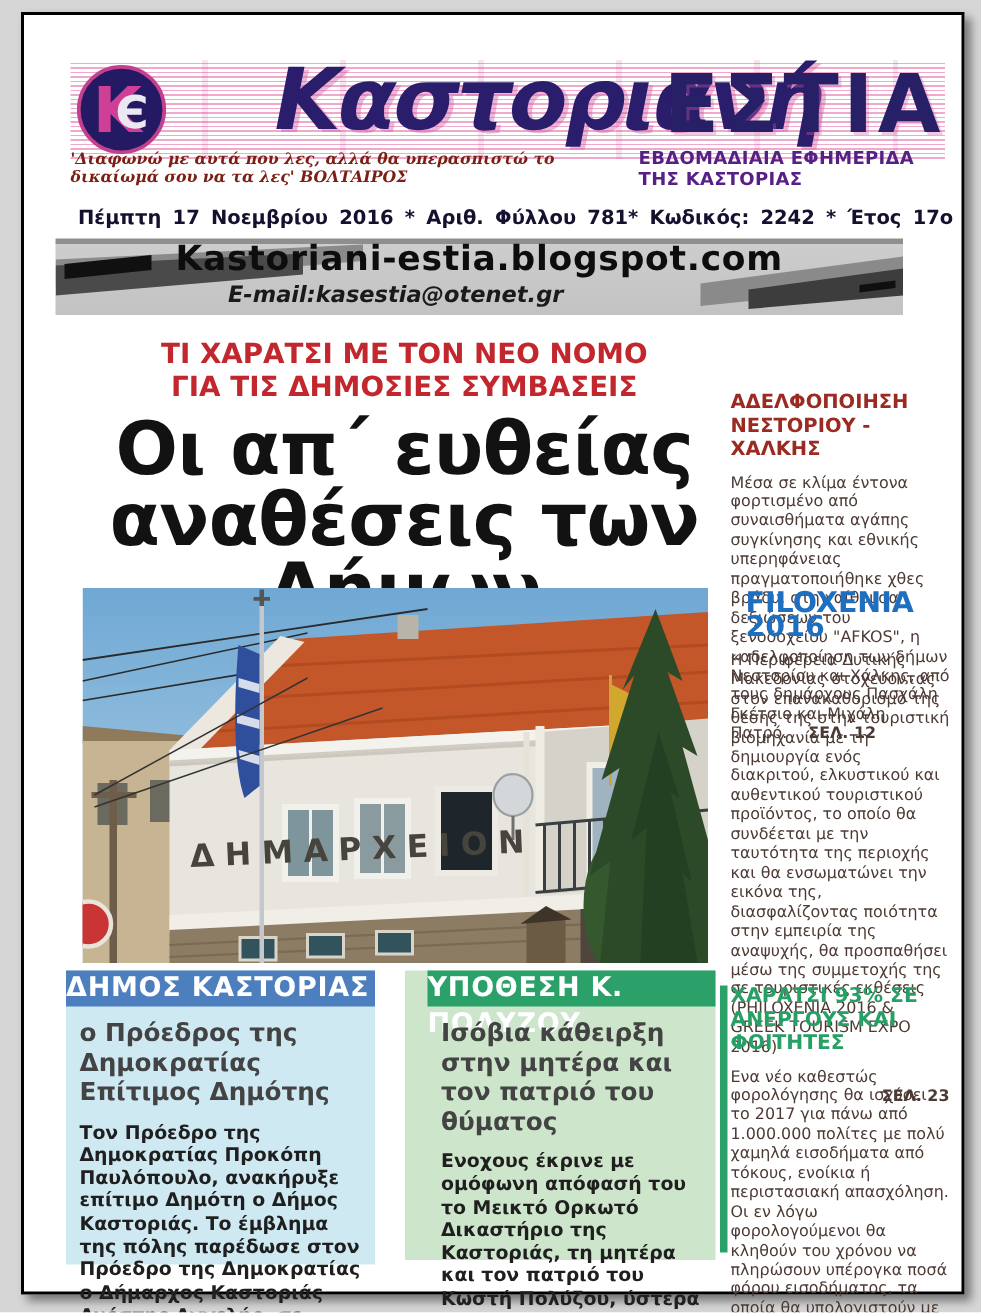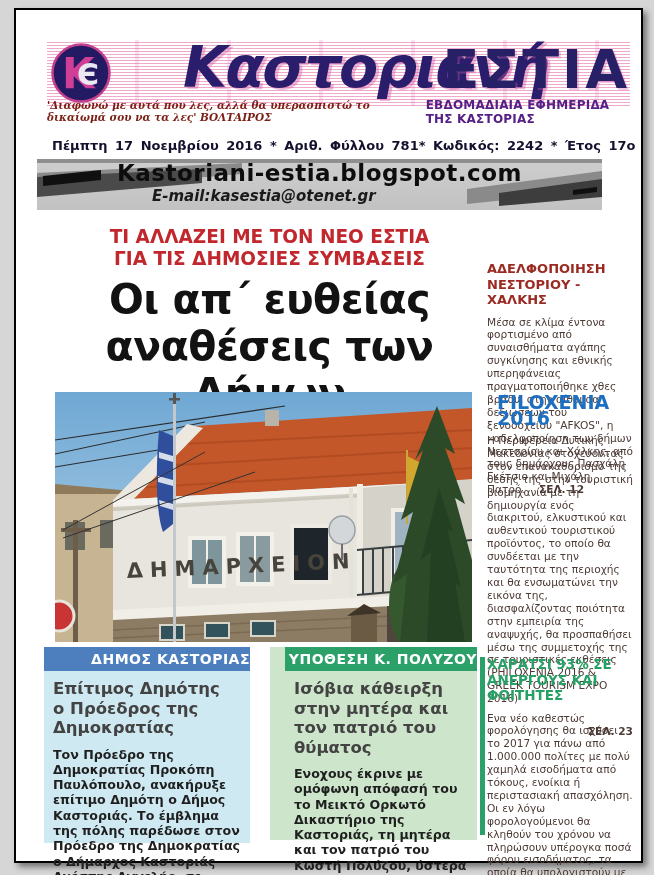--- a/index.html
+++ b/index.html
@@ -31,21 +31,21 @@
      background:linear-gradient(180deg,#8f8f8f 0 4px,#cdcdcd 4px, #c2c2c2); overflow:hidden; }
   .banner svg { position:absolute; left:0; top:0; }
   .banner-url { position:absolute; left:0; top:1px; width:100%; text-align:center;
      font-size:23px; font-weight:800; color:#0d0d0d; letter-spacing:.5px; }
   .banner-email { position:absolute; left:115px; top:28px; font-size:15px; font-weight:700;
      font-style:italic; color:#1a1a1a; }
 
   
   .main-col { position:absolute; left:31px; top:216px; width:445px; }
   .kicker { text-align:center; font-size:18.5px; line-height:22px; font-weight:800; color:#c1272d; }
-  .headline { margin-top:6px; text-align:center; font-size:41px; line-height:47px; font-weight:800;
+  .headline { margin-top:6px; text-align:center; font-size:49px; line-height:47px; font-weight:800;
      color:#121212; letter-spacing:-.5px; }
   .pageref-row { position:absolute; left:31px; top:361px; width:452px; text-align:right;
      font-size:13px; font-weight:800; color:#c1272d; letter-spacing:2px; }
   .xmark { display:inline-block; vertical-align:1px; margin-left:4px; width:11px; height:11px;
      border:1.5px solid #c1272d; background:#fff; color:#c1272d; font-size:7px; line-height:8px;
      text-align:center; font-weight:700; letter-spacing:0; }
   .photo { position:absolute; left:39px; top:382px; width:417px; height:250px; }
 
   
   .side-col { position:absolute; left:471px; top:0; width:146px; }
@@ -57,21 +57,21 @@
   .t-green { color:#27a065; font-size:13.5px; }
   .sb-body { margin-top:8px; font-size:10.6px; line-height:12.9px; color:#4c3a34; text-align:left; }
   .sb-ref { margin-left:14px; font-weight:700; white-space:nowrap; }
   .sb-ref-line { text-align:right; font-size:10.6px; font-weight:700; color:#4c3a34; margin-top:20px; }
   .green-vbar { position:absolute; left:464px; top:647px; width:5px; height:178px; background:#2ba169; }
 
   
   .box { position:absolute; top:637px; }
   .box-blue  { left:28px;  width:206px; height:196px; background:#cfe9f2; }
   .box-green { left:254px; width:207px; height:193px; background:#cde6cb;padding-left:15px; }
-  .box-head { height:24px; line-height:24px; text-align:right; color:#fff; font-size:14px;
+  .box-head { height:24px; line-height:24px; text-align:left; color:#fff; font-size:18px;
      font-weight:700; letter-spacing:.5px; }
   .box-blue  .box-head { background:#4d7fbe; }
   .box-green .box-head { background:#2ba169; }
   .box-inner { padding:8px 8px 4px 9px; position:relative; }
   .box-hl { font-size:16.5px; line-height:19.5px; font-weight:700; color:#434343; }
   .box-body { margin-top:9px; font-size:12.6px; line-height:15.3px; font-weight:700; color:#1f1f1f; }
 </style>
 </head>
 <body>
 
@@ -104,21 +104,21 @@
         <polygon points="430,30 565,12 565,31 430,45" fill="#8a8a8a"></polygon>
         <polygon points="462,34 565,20 565,38 462,47" fill="#3d3d3d"></polygon>
         <polygon points="536,31 560,28 560,33 536,36" fill="#0f0f0f"></polygon>
       </svg>
       <div class="banner-url">Kastoriani-estia.blogspot.com</div>
       <div class="banner-email">E-mail:kasestia@otenet.gr</div>
     </div>
 
     <div class="main-col">
       <div class="kicker">
-        <div>ΤΙ ΑΛΛΑΖΕΙ ΜΕ ΤΟΝ ΝΕΟ ΕΣΤΙΑ</div>
+        <div>ΤΙ ΧΑΡΑΤΣΙ ΜΕ ΤΟΝ ΝΕΟ ΝΟΜΟ</div>
         <div>ΓΙΑ ΤΙΣ ΔΗΜΟΣΙΕΣ ΣΥΜΒΑΣΕΙΣ</div>
       </div>
       <h1 class="headline">
         <div>Οι απ΄ ευθείας</div>
         <div>αναθέσεις των Δήμων</div>
       </h1>
     </div>
 
     <svg class="photo" viewBox="0 0 417 250">
       <defs>
@@ -227,22 +227,22 @@
         <div class="sb-title t-green">ΧΑΡΑΤΣΙ 93% ΣΕ ΑΝΕΡΓΟΥΣ ΚΑΙ ΦΟΙΤΗΤΕΣ</div>
         <p class="sb-body"><span>Ενα νέο καθεστώς φορολόγησης θα ισχύσει το 2017 για πάνω από 1.000.000 πολίτες με πολύ χαμηλά εισοδήματα από τόκους, ενοίκια ή περιστασιακή απασχόληση. Οι εν λόγω φορολογούμενοι θα κληθούν του χρόνου να πληρώσουν υπέρογκα ποσά φόρου εισοδήματος, τα οποία θα υπολογιστούν με 44%</span></p>
       </div>
     </div>
     <div class="green-vbar"></div>
 
     <div class="box box-blue">
       <div class="box-head">ΔΗΜΟΣ ΚΑΣΤΟΡΙΑΣ</div>
       <div class="box-inner">
         <div class="box-hl">
+          <div>ο Πρόεδρος της Δημοκρατίας</div>
           <div>Επίτιμος Δημότης</div>
-          <div>ο Πρόεδρος της Δημοκρατίας</div>
         </div>
         <p class="box-body">Τον Πρόεδρο της Δημοκρατίας Προκόπη Παυλόπουλο, ανακήρυξε επίτιμο Δημότη ο Δήμος Καστοριάς. Το έμβλημα της πόλης παρέδωσε στον Πρόεδρο της Δημοκρατίας ο Δήμαρχος Καστοριάς Ανέστης Αγγελής, σε ειδική τελετή που έγινε στην αίθουσα του Δημοτικού Συμβουλίου.</p>
 
       </div>
     </div>
 
     <div class="box box-green">
       <div class="box-head">ΥΠΟΘΕΣΗ Κ. ΠΟΛΥΖΟΥ</div>
       <div class="box-inner">
         <div class="box-hl">Ισόβια κάθειρξη στην μητέρα και τον πατριό του θύματος</div>

